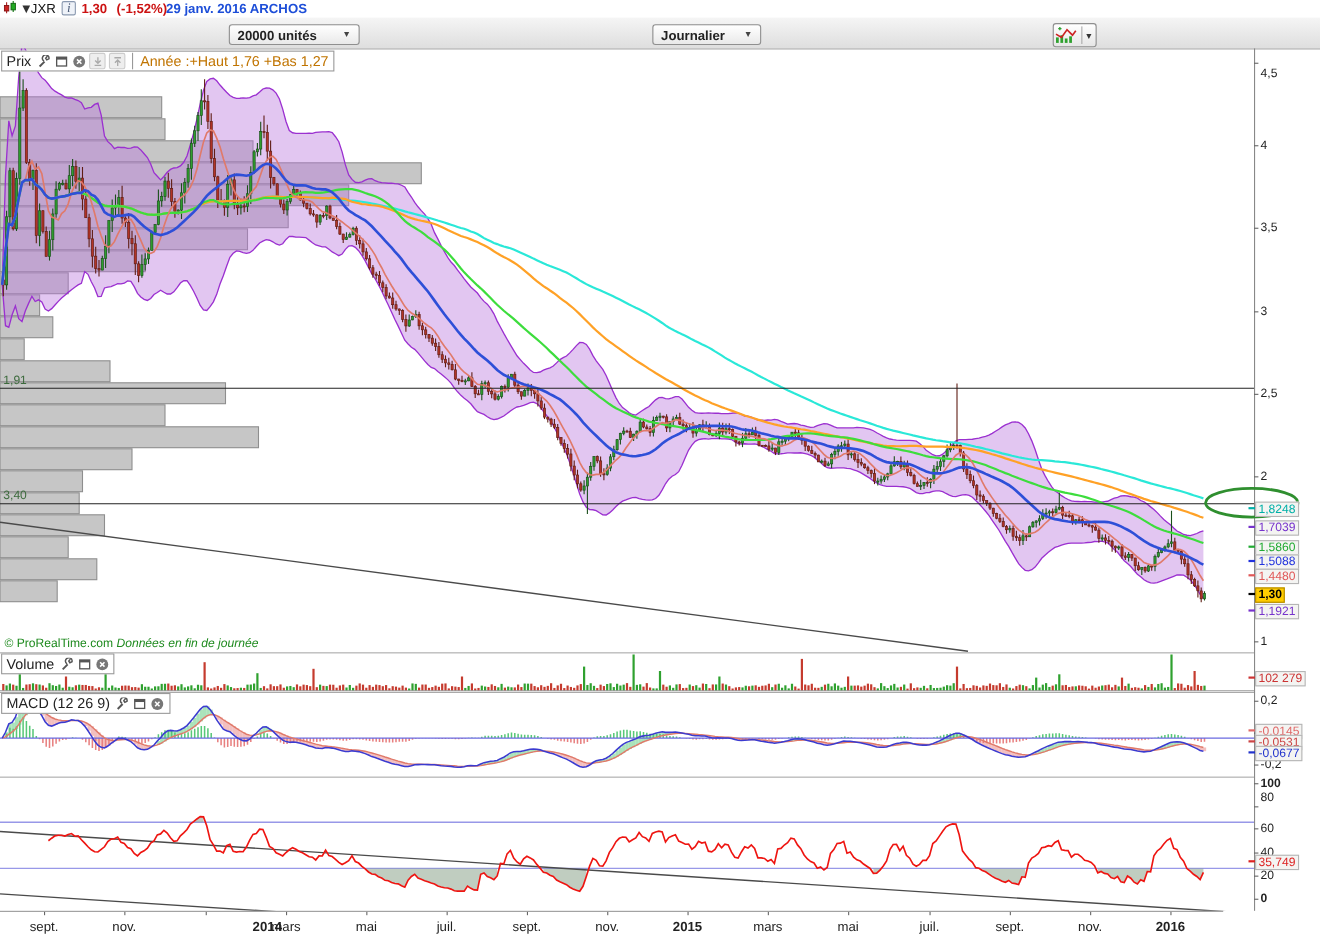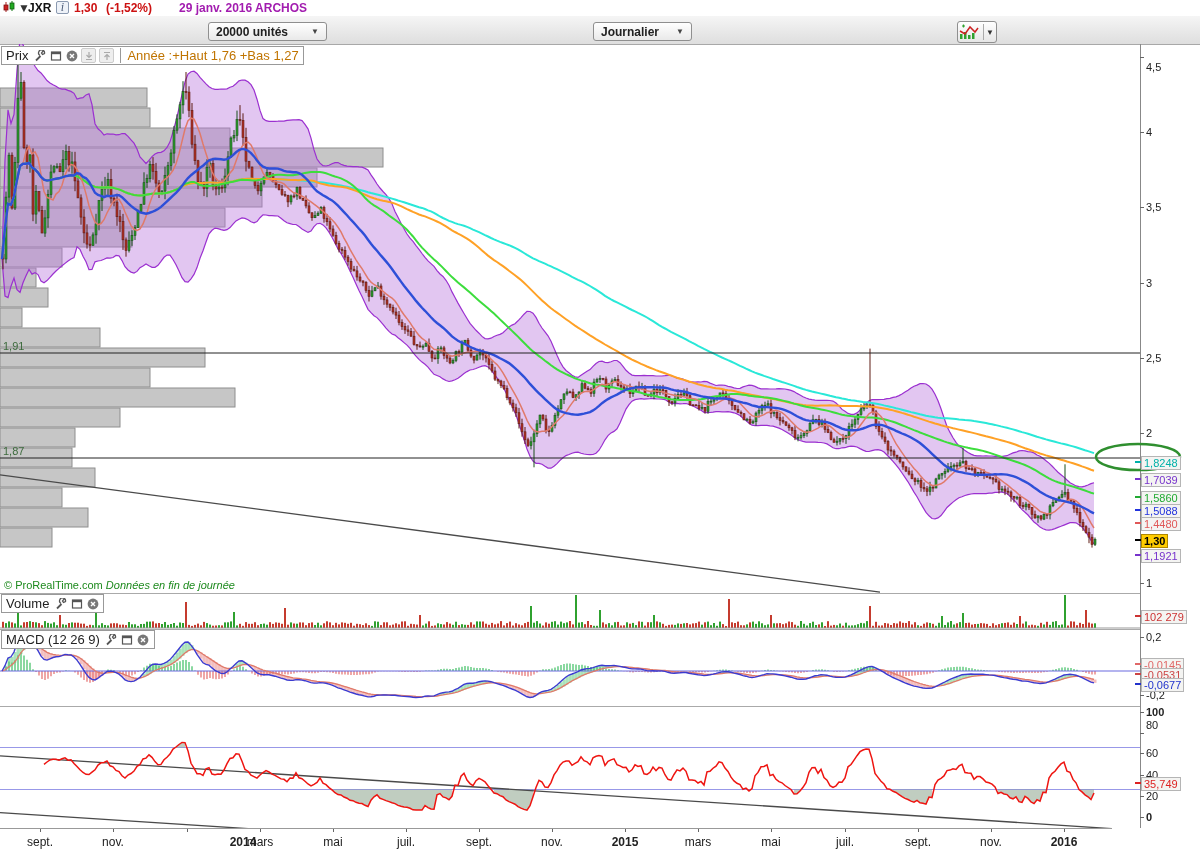--- a/index.html
+++ b/index.html
@@ -3,26 +3,26 @@
 <meta charset="utf-8">
 <style>
   html,body{margin:0;padding:0;background:#fff;}
   #app{position:relative;width:1200px;height:851px;background:#fff;overflow:hidden;
        font-family:"Liberation Sans", sans-serif;color:#222;}
   
   .titlebar{position:absolute;left:0;top:0;width:1200px;height:16px;background:#fff;}
   .titlebar span{position:absolute;top:1px;font-size:12px;white-space:nowrap;}
   .tb-candles{left:3px;top:2px;}
   .tb-caret{left:18px;top:3px;font-size:7px;color:#333;cursor:pointer;}
-  .tb-sym{left:28px;font-weight:bold;color:#111;}
+  .tb-sym{left:28px;font-weight:normal;color:#111;}
   .tb-info{left:56px;top:2px;width:11px;height:11px;border:1px solid #8a99b0;border-radius:2px;
            background:#eef2f8;color:#4a5a77;font-size:9px;font-style:italic;text-align:center;line-height:11px;font-family:"Liberation Serif",serif;}
   .tb-px{left:74px;font-weight:bold;color:#cc1111;}
   .tb-chg{left:106px;font-weight:bold;color:#cc1111;}
-  .tb-dt{left:179px;font-weight:bold;color:#a21caf;}
+  .tb-dt{left:151px;font-weight:bold;color:#1d4ed8;}
   
   .toolbar{position:absolute;left:0;top:16px;width:1200px;height:28px;
            background:linear-gradient(#f5f5f5,#dedede);border-bottom:1px solid #a8a8a8;}
   .dd{position:absolute;display:flex;align-items:center;justify-content:space-between;
       background:linear-gradient(#ffffff,#e9e9e9);border:1px solid #8f8f8f;border-radius:3px;
       font-size:12px;font-weight:bold;padding:0 7px;cursor:pointer;}
   .dd .arr{font-size:8px;color:#444;margin-left:8px;}
   .dd-units{left:208px;top:6px;width:103px;height:17px;}
   .dd-period{left:593px;top:6px;width:83px;height:17px;}
   .chartbtn{position:absolute;left:957px;top:5px;width:38px;height:20px;display:flex;align-items:center;
@@ -2171,14 +2171,14 @@
       <div class="xlab" style="left: 845px;">juil.</div>
       <div class="xtk" style="left: 918px;"></div>
       <div class="xlab" style="left: 918px;">sept.</div>
       <div class="xtk" style="left: 991px;"></div>
       <div class="xlab" style="left: 991px;">nov.</div>
       <div class="xtk" style="left: 1064px;"></div>
       <div class="xlab b" style="left: 1064px;">2016</div>
     </div>
 
 <div class="hlabel" style="left: 3px; top: 340px;">1,91</div>
-    <div class="hlabel" style="left: 3px; top: 445px;">1,87</div>
+    <div class="hlabel" style="left: 3px; top: 445px;">3,40</div>
   </div>
 
 </body></html>

